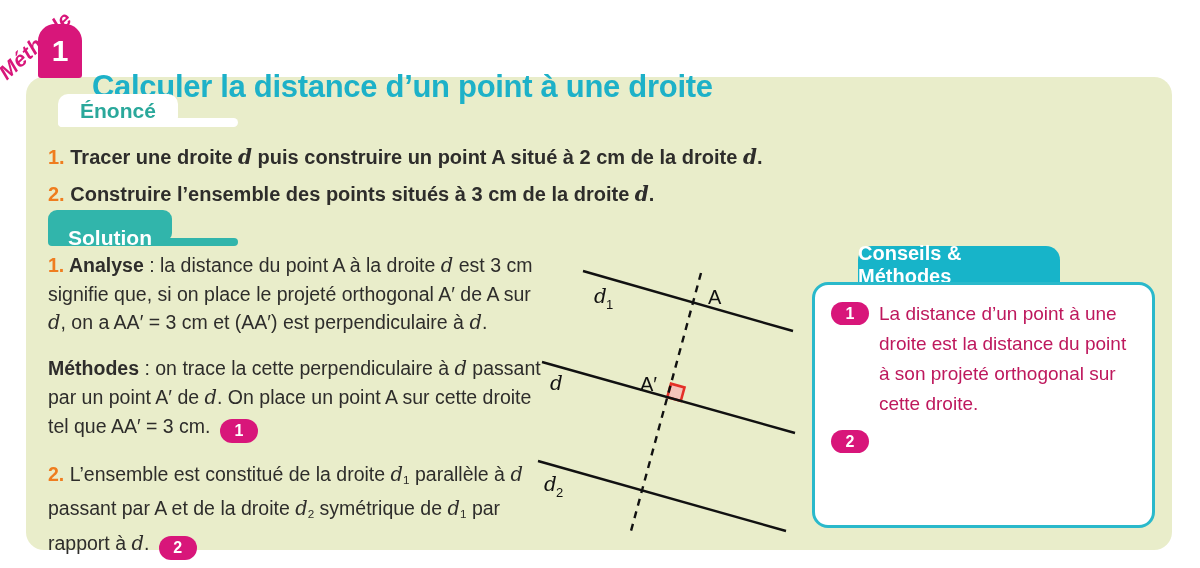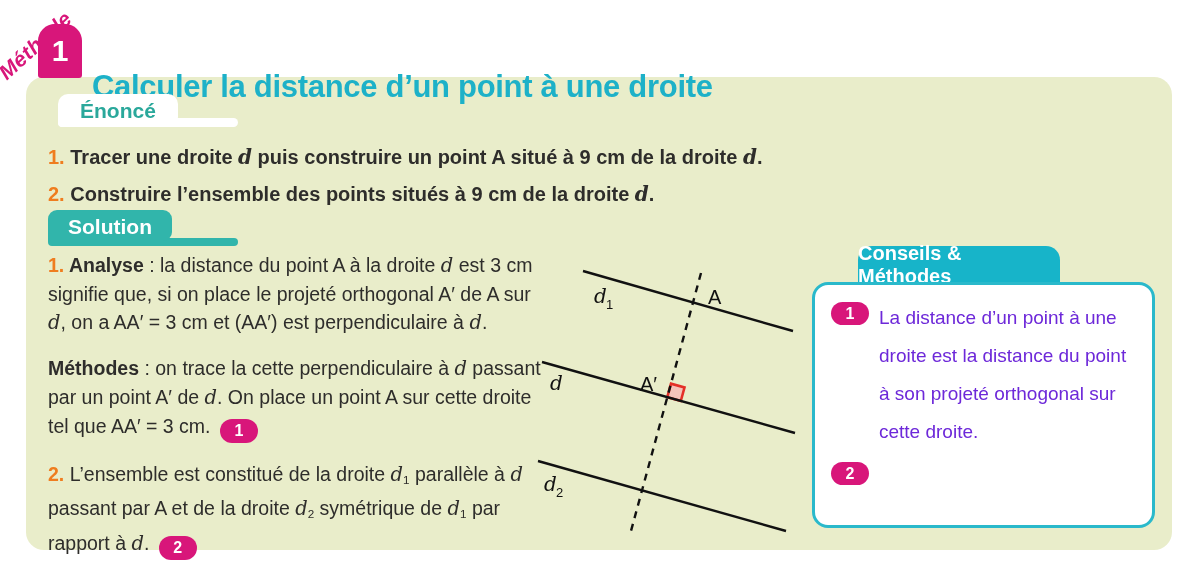--- a/index.html
+++ b/index.html
@@ -46,23 +46,23 @@
     position:absolute;left:58px;top:94px;height:33px;padding:0 22px;
     background:#ffffff;border-radius:10px 10px 10px 4px;
     display:flex;align-items:center;
     color:var(--teal-enonce);font-weight:bold;font-size:21px;
   }
   .enonce-swoosh{
     position:absolute;left:58px;top:118px;width:180px;height:9px;
     background:#ffffff;border-radius:0 6px 6px 6px;
   }
   .solution-tab{
-    position:absolute;left:48px;top:210px;height:31px;padding:2px 20px;
+    position:absolute;left:48px;top:210px;height:31px;padding:16px 20px;
     background:var(--teal-tab);border-radius:9px 9px 9px 3px;
-    display:flex;align-items:flex-end;
+    display:flex;align-items:flex-start;
     color:#ffffff;font-weight:bold;font-size:21px;
   }
   .solution-swoosh{
     position:absolute;left:48px;top:238px;width:190px;height:8px;
     background:var(--teal-tab);border-radius:0 5px 5px 5px;
   }
   
   .enonce-items{position:absolute;left:48px;top:139px;width:980px;
     font-size:20px;line-height:37px;}
   .enonce-item{white-space:nowrap;}
@@ -101,41 +101,41 @@
     position:absolute;left:812px;top:282px;width:343px;height:246px;
     background:#ffffff;border:3.5px solid var(--teal-border);border-radius:16px;
     padding:14px 12px 10px 14px;
   }
   .tip{display:flex;align-items:flex-start;margin-bottom:8px;}
   .tip-badge{
     flex:0 0 38px;height:23px;margin:3px 10px 0 2px;
     background:var(--pink);border-radius:12px;
     color:#fff;font-weight:bold;font-size:16px;line-height:23px;text-align:center;
   }
-  .tip-text{font-size:19px;line-height:38px;color:#6d28d9;}
+  .tip-text{font-size:19px;line-height:30px;color:#be185d;}
 </style>
 </head>
 <body>
 
 <div class="panel"></div>
 
 <div class="methode-script">Méthode</div>
 <div class="methode-badge">
   <span>1</span>
 </div>
 <h1 class="page-title">Calculer la distance d’un point à une droite</h1>
 
 <div class="enonce-swoosh"></div>
 <div class="enonce-tab">
   <span>Énoncé</span>
 </div>
 
 <div class="enonce-items">
-  <p class="enonce-item"><span class="seg-num">1.</span><span class="seg-b"> Tracer une droite </span><span class="seg-bi">d</span><span class="seg-b"> puis construire un point A situé à 9 cm de la droite </span><span class="seg-bi">d</span><span class="seg-b">.</span></p>
-  <p class="enonce-item"><span class="seg-num">2.</span><span class="seg-b"> Construire l’ensemble des points situés à 9 cm de la droite </span><span class="seg-bi">d</span><span class="seg-b">.</span></p>
+  <p class="enonce-item"><span class="seg-num">1.</span><span class="seg-b"> Tracer une droite </span><span class="seg-bi">d</span><span class="seg-b"> puis construire un point A situé à 2 cm de la droite </span><span class="seg-bi">d</span><span class="seg-b">.</span></p>
+  <p class="enonce-item"><span class="seg-num">2.</span><span class="seg-b"> Construire l’ensemble des points situés à 3 cm de la droite </span><span class="seg-bi">d</span><span class="seg-b">.</span></p>
 </div>
 
 <div class="solution-swoosh"></div>
 <div class="solution-tab">
   <span>Solution</span>
 </div>
 
 <div class="solution-col">
   <p class="sol-p"><span class="seg-num">1. </span><span class="seg-b">Analyse</span><span class="seg-plain"> : la distance du point A à la droite </span><span class="seg-i">d</span><span class="seg-plain"> est 3 cm signifie que, si on place le projeté orthogonal A′ de A sur </span><span class="seg-i">d</span><span class="seg-plain">, on a AA′ = 3 cm et (AA′) est perpendiculaire à </span><span class="seg-i">d</span><span class="seg-plain">.</span></p>
   <p class="sol-p"><span class="seg-b">Méthodes</span><span class="seg-plain"> : on trace la cette perpendiculaire à </span><span class="seg-i">d</span><span class="seg-plain"> passant par un point A′ de </span><span class="seg-i">d</span><span class="seg-plain">. On place un point A sur cette droite tel que AA′ = 3 cm. </span><span class="seg-badge">1</span></p>

